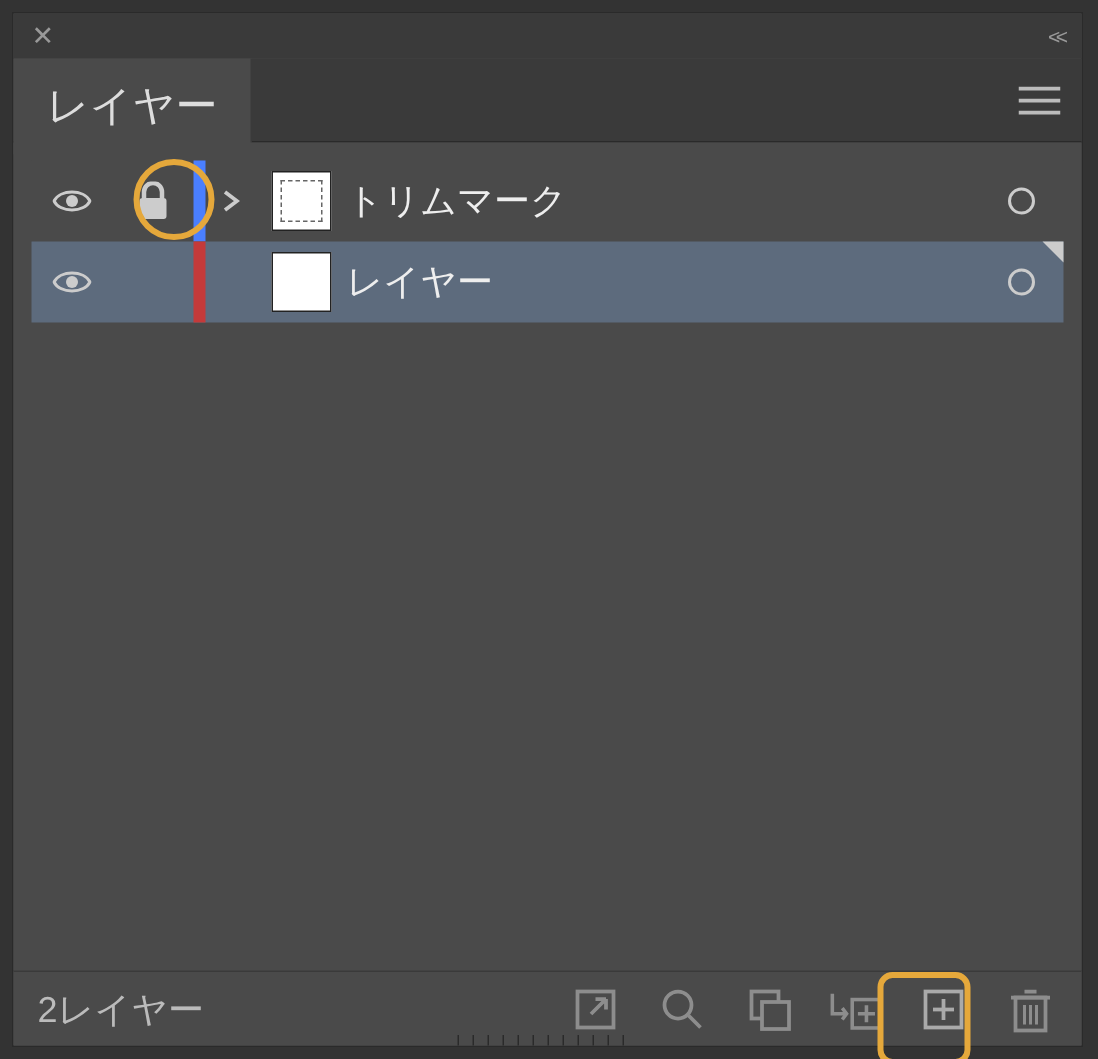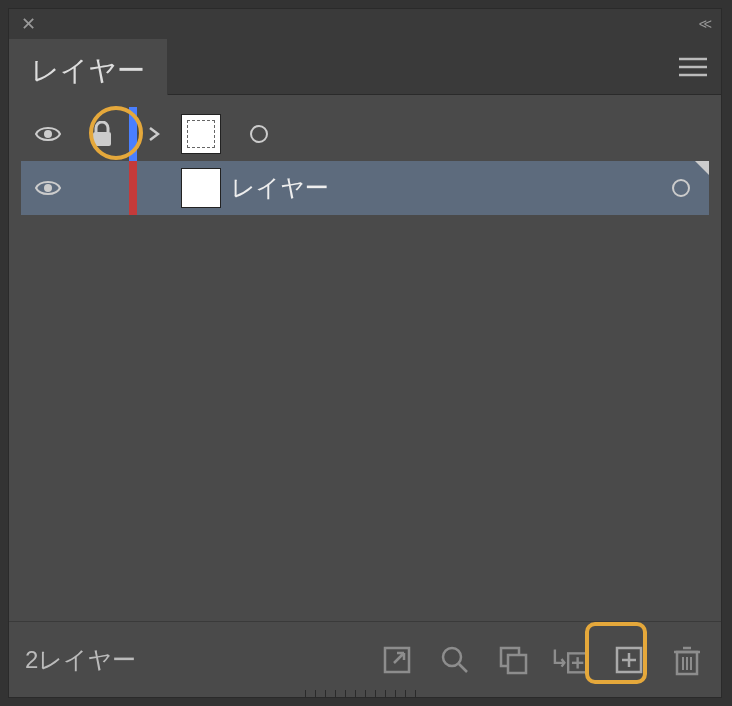--- a/index.html
+++ b/index.html
@@ -97,21 +97,21 @@
       position:absolute;
       width:54px; height:54px;
       border:4px solid #e5a83b;
       border-radius:50%;
       pointer-events:none;
       z-index:10;
     }
     .lock-highlight { top:11px; left:80px; }
 
     .footer {
-      height: 76px;
+      height: 50px;
       background: #4a4a4a;
       border-top: 1px solid #3a3a3a;
       display: flex;
       align-items: center;
       padding: 0 16px;
       gap: 22px;
       position: relative;
     }
     .footer-count { color:#bbb; font-size:24px; flex:0 0 auto; margin-right:auto; }
     .footer-icon { width:36px; height:36px; display:flex; align-items:center; justify-content:center; opacity:0.6; cursor:pointer; position:relative; }
@@ -177,20 +177,21 @@
           <path d="M5 11 V7 a6 6 0 0 1 12 0 V11" fill="none" stroke="#ccc" stroke-width="3"></path>
         </svg>
       </div>
       <div class="color-strip blue-strip"></div>
       <div class="expand-col">
         <svg width="12" height="16" viewBox="0 0 12 16">
           <path d="M2 2 L10 8 L2 14" fill="none" stroke="#ccc" stroke-width="2.5"></path>
         </svg>
       </div>
       <div class="thumb trim"></div>
+      <div class="layer-name">トリムマーク</div>
       <div class="target-col">
         <div class="ring"></div>
       </div>
     </div>
 
     <div class="layer-row selected">
       <div class="sel-corner"></div>
       <div class="vis-col">
         <svg width="26" height="18" viewBox="0 0 26 18">
           <path d="M1 9 C5 1 21 1 25 9 C21 17 5 17 1 9 Z" fill="none" stroke="#ccc" stroke-width="2"></path>

